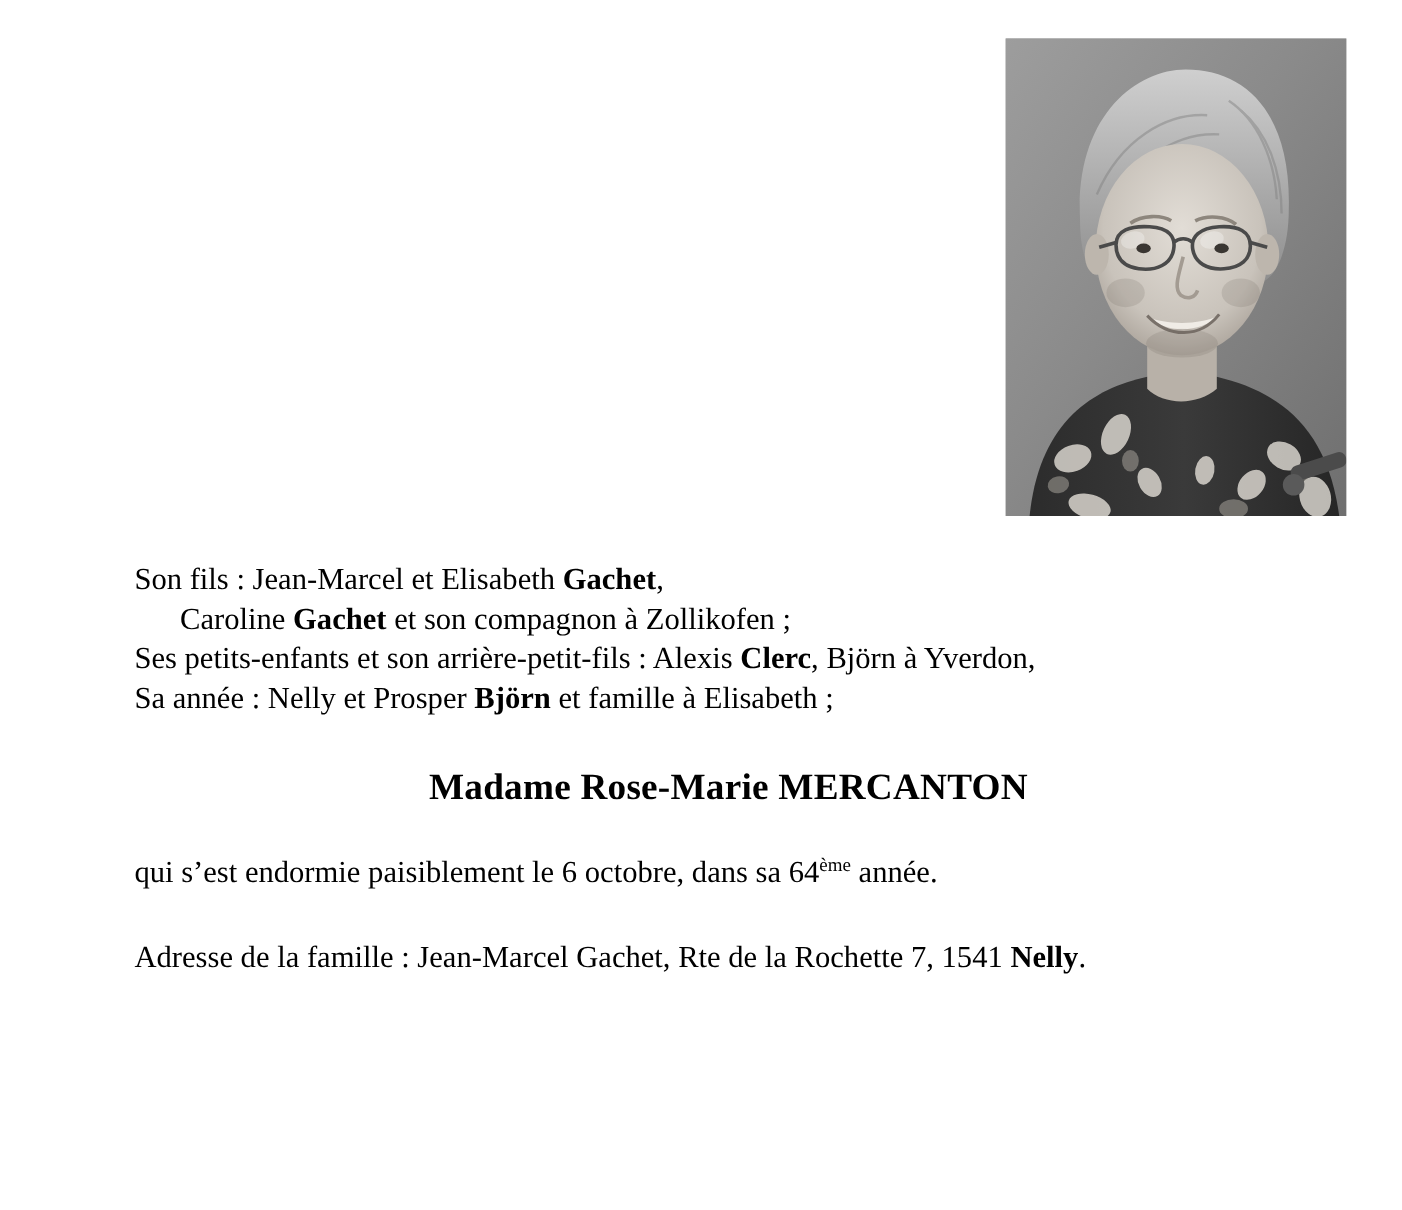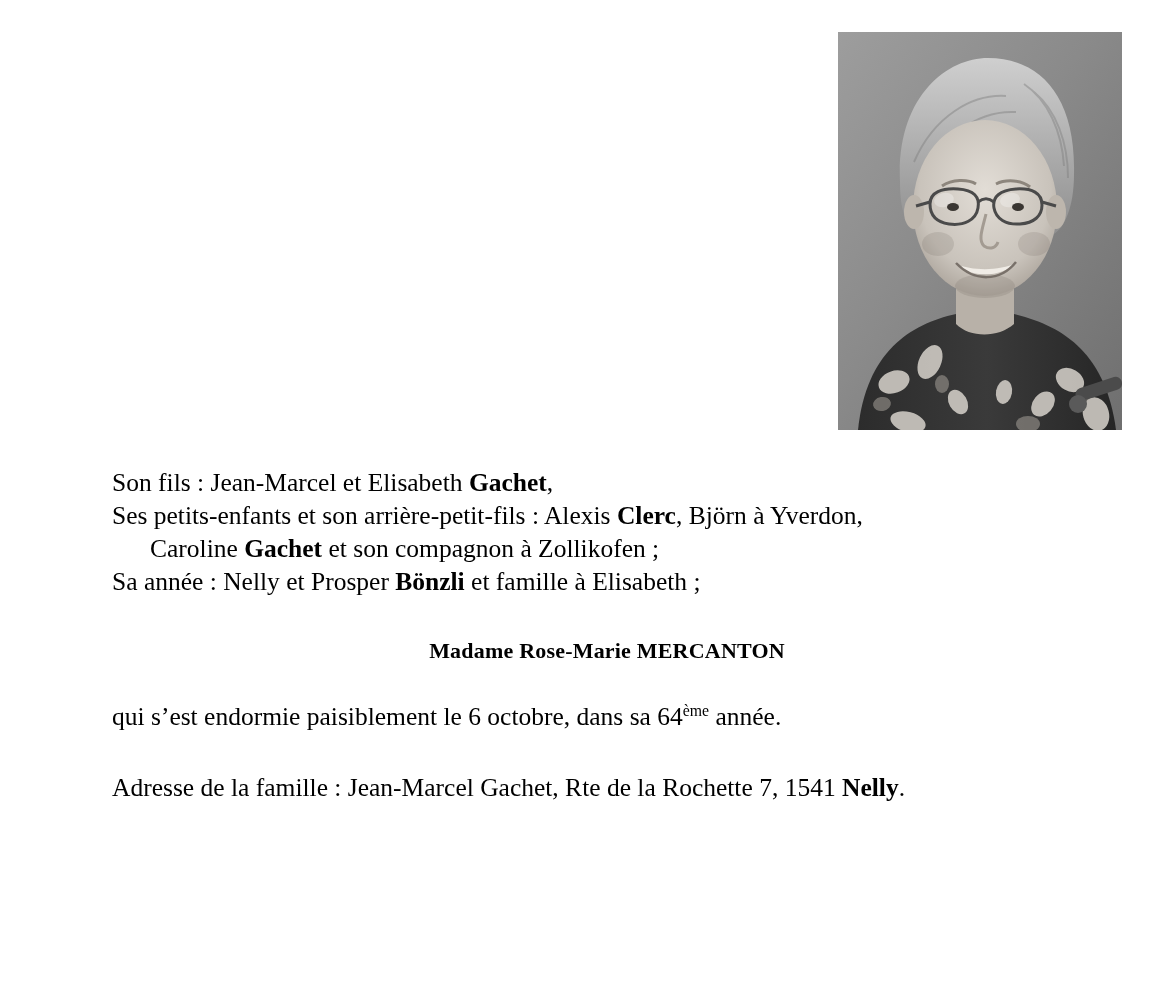--- a/index.html
+++ b/index.html
@@ -52,21 +52,21 @@
     white-space: nowrap;
   }
   .relatives .indent {
     padding-left: 38px;
   }
   b, .b {
     font-weight: bold;
   }
   .deceased-name {
     text-align: center;
-    font-size: 22px;
+    font-size: 31px;
     font-weight: bold;
     margin-top: 40px;
     margin-bottom: 10px;
     letter-spacing: 0.2px;
   }
   .paragraph {
     font-size: 25.5px;
     line-height: 33px;
     margin-top: 36px;
     width: 985px;
@@ -187,28 +187,28 @@
       </g>
     </svg>
   </div>
 
   <div class="content">
 
     <div class="relatives">
       <div class="line">
         <span>Son fils : Jean-Marcel et Elisabeth </span><b>Gachet</b><span>,</span>
       </div>
+      <div class="line indent">
+        <span>Caroline </span><b>Gachet</b><span> et son compagnon à Zollikofen ;</span>
+      </div>
       <div class="line">
         <span>Ses petits-enfants et son arrière-petit-fils : Alexis </span><b>Clerc</b><span>, Björn à Yverdon,</span>
       </div>
-      <div class="line indent">
-        <span>Caroline </span><b>Gachet</b><span> et son compagnon à Zollikofen ;</span>
-      </div>
       <div class="line">
-        <span>Sa année : Nelly et Prosper </span><b>Bönzli</b><span> et famille à Elisabeth ;</span>
+        <span>Sa année : Nelly et Prosper </span><b>Björn</b><span> et famille à Elisabeth ;</span>
       </div>
     </div>
 
     <div class="deceased-name">Madame Rose-Marie MERCANTON</div>
 
     <div class="paragraph">
       <span>qui s’est endormie paisiblement le 6 octobre, dans sa 64</span><sup>ème</sup><span> année.</span>
     </div>
 
 

